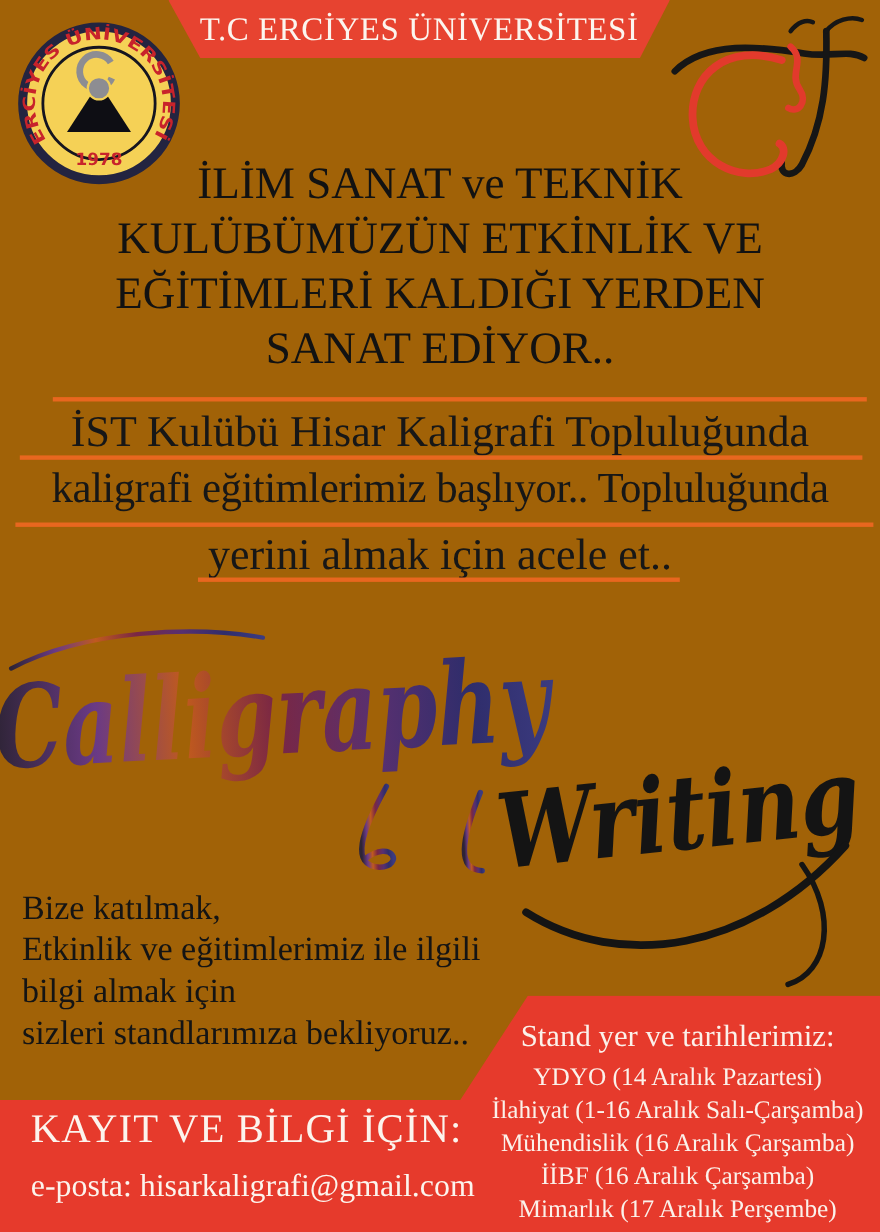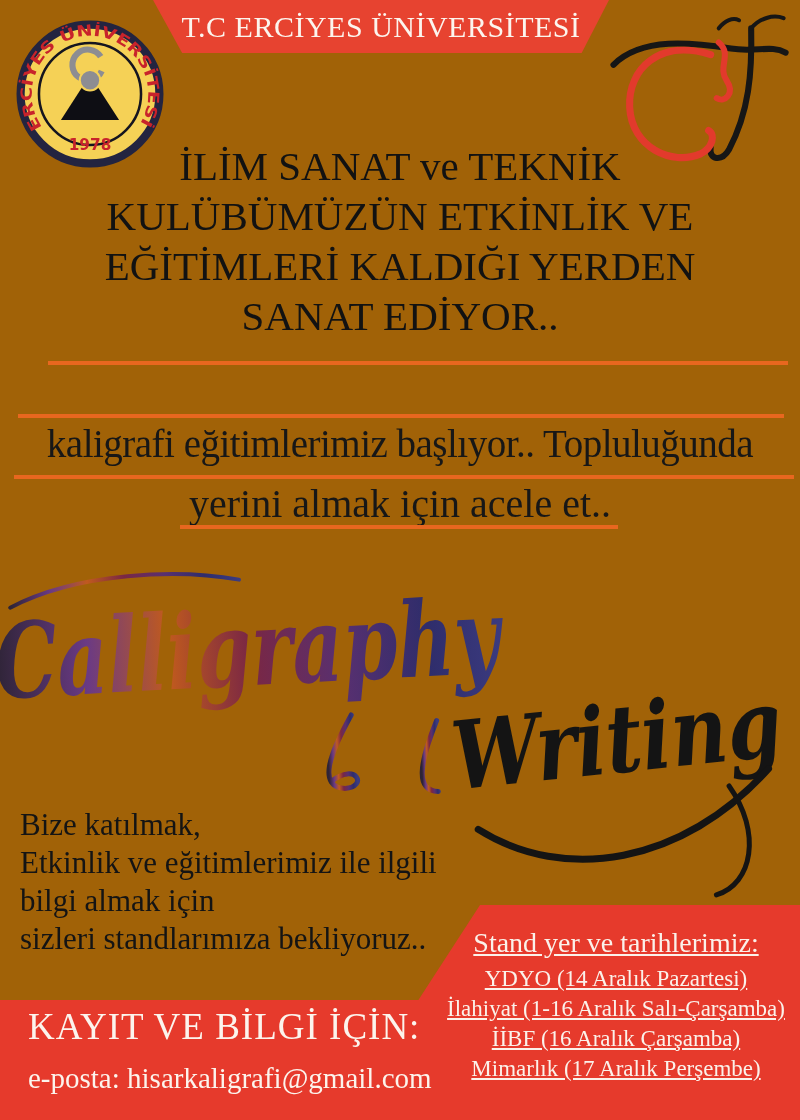--- a/index.html
+++ b/index.html
@@ -49,21 +49,21 @@
     font-size:31px;line-height:38px;color:#141414;
   }
   
   .bottom-red{
     position:absolute;left:0;top:905px;width:800px;height:215px;
     background:#E63A2C;
     clip-path:polygon(60% 0,100% 0,100% 100%,0 100%,0 44.2%,52.3% 44.2%);
   }
   .stands{
     position:absolute;right:6px;top:22px;width:356px;
-    text-align:center;color:#FBF1EA;text-decoration:underline;
+    text-align:center;color:#FBF1EA;
   }
   .stands-title{font-size:28px;margin-bottom:5px;}
   .stand-item{font-size:23px;line-height:30px;}
   .contact{position:absolute;left:28px;top:100px;color:#FCF4ED;}
   .contact-title{font-size:37px;letter-spacing:1px;}
   .contact-email{font-size:29px;margin-top:14px;}
 </style>
 </head>
 <body>
 
@@ -102,20 +102,21 @@
   </div>
 
   <div class="heading">
     <div>İLİM SANAT ve TEKNİK</div>
     <div>KULÜBÜMÜZÜN ETKİNLİK VE</div>
     <div>EĞİTİMLERİ KALDIĞI YERDEN</div>
     <div>SANAT EDİYOR..</div>
   </div>
 
   <div class="rule rule-a"></div>
+  <div class="ann ann-1">İST Kulübü Hisar Kaligrafi Topluluğunda</div>
   <div class="rule rule-b"></div>
   <div class="ann ann-2">kaligrafi eğitimlerimiz başlıyor.. Topluluğunda</div>
   <div class="rule rule-c"></div>
   <div class="ann ann-3">yerini almak için acele et..</div>
   <div class="rule rule-d"></div>
 
   <div class="cal-art">
     <svg width="530" height="270" viewBox="0 0 530 270">
       <defs>
         <linearGradient id="calGrad" x1="0" y1="0" x2="1" y2="0">
@@ -153,20 +154,21 @@
     <div>bilgi almak için</div>
     <div>sizleri standlarımıza bekliyoruz..</div>
   </div>
 
   <div class="bottom-red">
 
     <div class="stands">
       <div class="stands-title">Stand yer ve tarihlerimiz:</div>
       <div class="stand-item">YDYO (14 Aralık Pazartesi)</div>
       <div class="stand-item">İlahiyat (1-16 Aralık Salı-Çarşamba)</div>
+      <div class="stand-item">Mühendislik (16 Aralık Çarşamba)</div>
       <div class="stand-item">İİBF (16 Aralık Çarşamba)</div>
       <div class="stand-item">Mimarlık (17 Aralık Perşembe)</div>
     </div>
 
     <div class="contact">
       <div class="contact-title">KAYIT VE BİLGİ İÇİN:</div>
       <div class="contact-email">e-posta: hisarkaligrafi@gmail.com</div>
     </div>
 
   </div>

